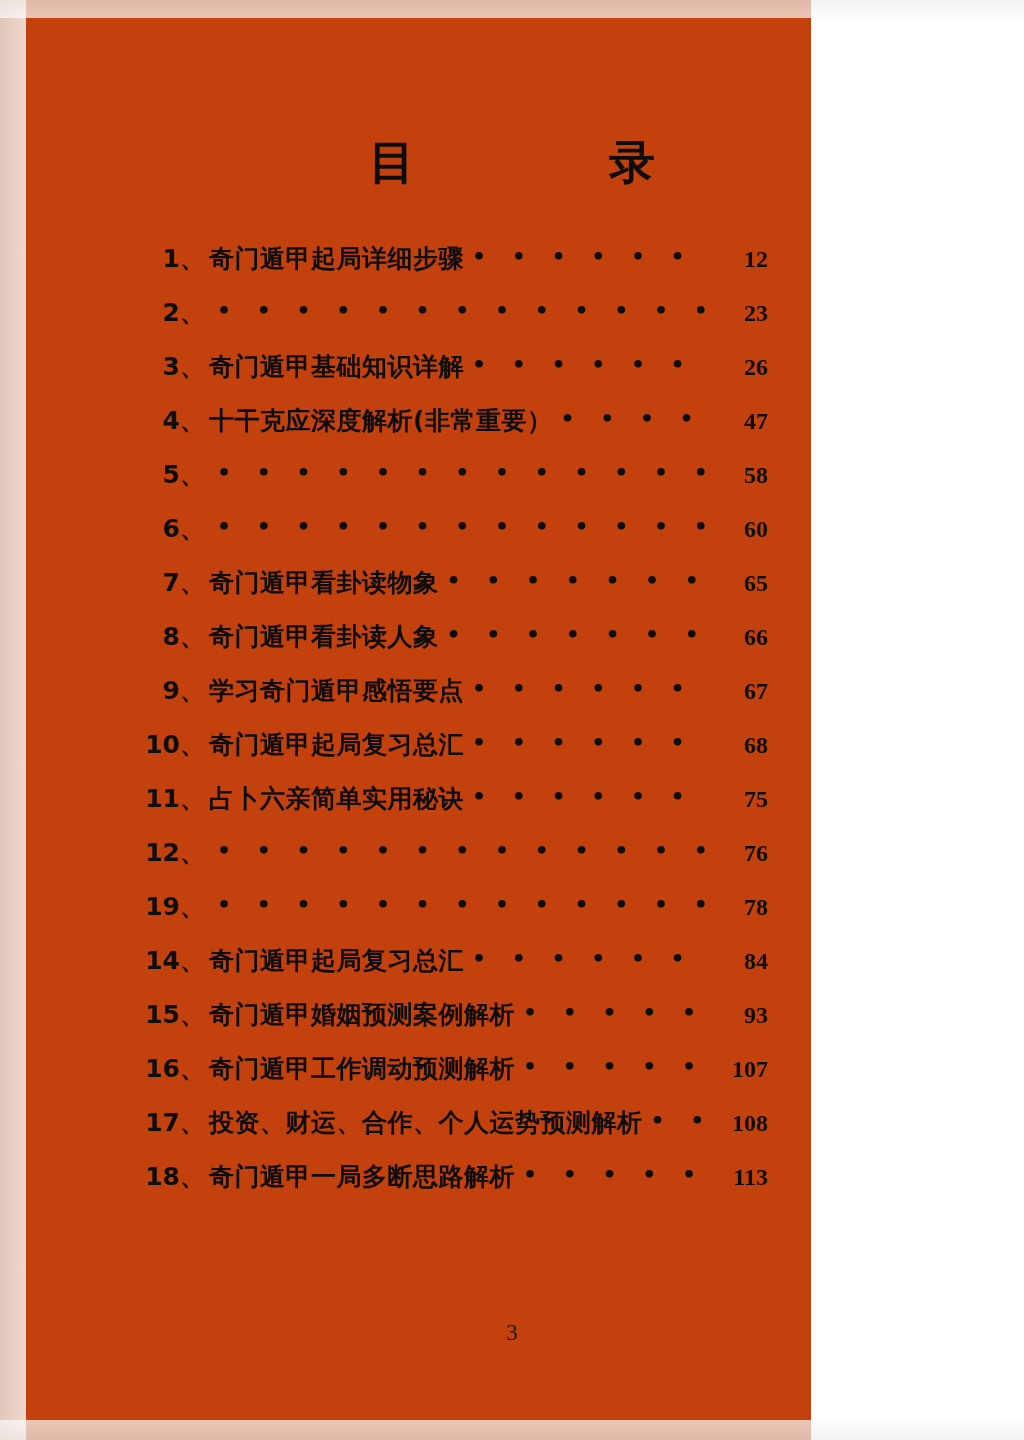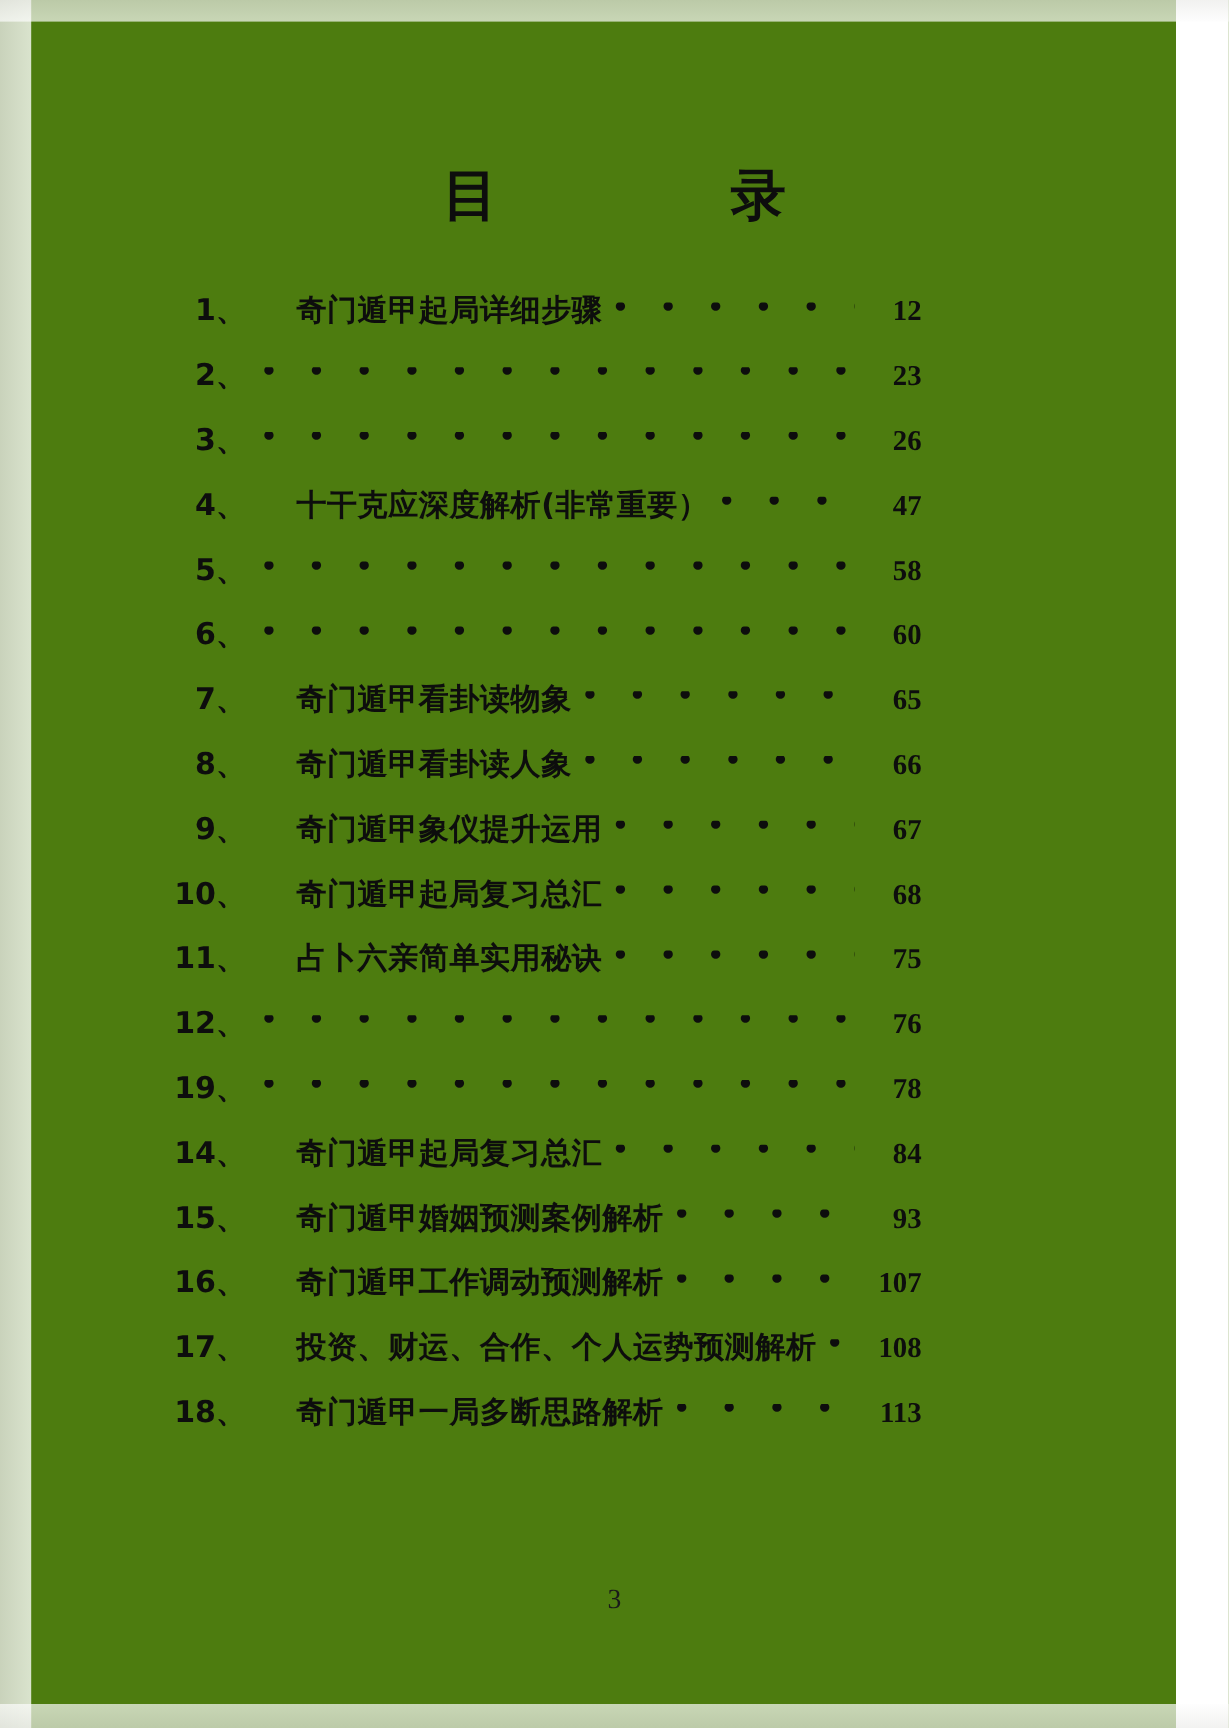--- a/index.html
+++ b/index.html
@@ -10,24 +10,24 @@
     width: 1024px;
     height: 1440px;
     background: #ffffff;
     font-family: "DejaVu Sans", sans-serif;
     color: #111111;
     position: relative;
     overflow: hidden;
   }
   .page {
     position: relative;
-    width: 980px;
+    width: 811px;
     height: 1440px;
     box-sizing: border-box;
-    background: #4d7c0f;
+    background: #c2410c;
   }
   
   .scan-edge-left {
     position: absolute;
     left: 0; top: 0;
     width: 26px; height: 1440px;
     background: linear-gradient(to right, #e8e8e6, #fdfdfd);
     opacity: .8;
   }
   .scan-edge-top {
@@ -84,21 +84,20 @@
     letter-spacing: 0px;
   }
   .toc-sep {
     padding-right: 4px;
     font-size: 25px;
   }
   .toc-label {
     font-size: 25px;
     font-weight: bold;
     letter-spacing: 0.5px;
-    margin-left: 38px;
   }
   .toc-dots {
     flex: 1 1 auto;
     margin: 0 10px 0 8px;
     position: relative;
     top: -5px;
     overflow: hidden;
     height: 10px;
     line-height: 10px;
     font-size: 22px;
@@ -145,20 +144,21 @@
       </div>
       <div class="toc-row">
         <span class="toc-num">2</span>
         <span class="toc-sep">、</span>
         <span class="toc-dots">• • • • • • • • • • • • • • • • • • • • • • • • • • • • • •</span>
         <span class="toc-page">23</span>
       </div>
       <div class="toc-row">
         <span class="toc-num">3</span>
         <span class="toc-sep">、</span>
+        <span class="toc-label">奇门遁甲基础知识详解</span>
         <span class="toc-dots">• • • • • • • • • • • • • • • • • • • • • • • • • • • • • •</span>
         <span class="toc-page">26</span>
       </div>
       <div class="toc-row">
         <span class="toc-num">4</span>
         <span class="toc-sep">、</span>
         <span class="toc-label">十干克应深度解析(非常重要）</span>
         <span class="toc-dots">• • • • • • • • • • • • • • • • • • • • • • • • • • • • • •</span>
         <span class="toc-page">47</span>
       </div>
@@ -184,21 +184,21 @@
       <div class="toc-row">
         <span class="toc-num">8</span>
         <span class="toc-sep">、</span>
         <span class="toc-label">奇门遁甲看卦读人象</span>
         <span class="toc-dots">• • • • • • • • • • • • • • • • • • • • • • • • • • • • • •</span>
         <span class="toc-page">66</span>
       </div>
       <div class="toc-row">
         <span class="toc-num">9</span>
         <span class="toc-sep">、</span>
-        <span class="toc-label">奇门遁甲象仪提升运用</span>
+        <span class="toc-label">学习奇门遁甲感悟要点</span>
         <span class="toc-dots">• • • • • • • • • • • • • • • • • • • • • • • • • • • • • •</span>
         <span class="toc-page">67</span>
       </div>
       <div class="toc-row">
         <span class="toc-num">10</span>
         <span class="toc-sep">、</span>
         <span class="toc-label">奇门遁甲起局复习总汇</span>
         <span class="toc-dots">• • • • • • • • • • • • • • • • • • • • • • • • • • • • • •</span>
         <span class="toc-page">68</span>
       </div>

